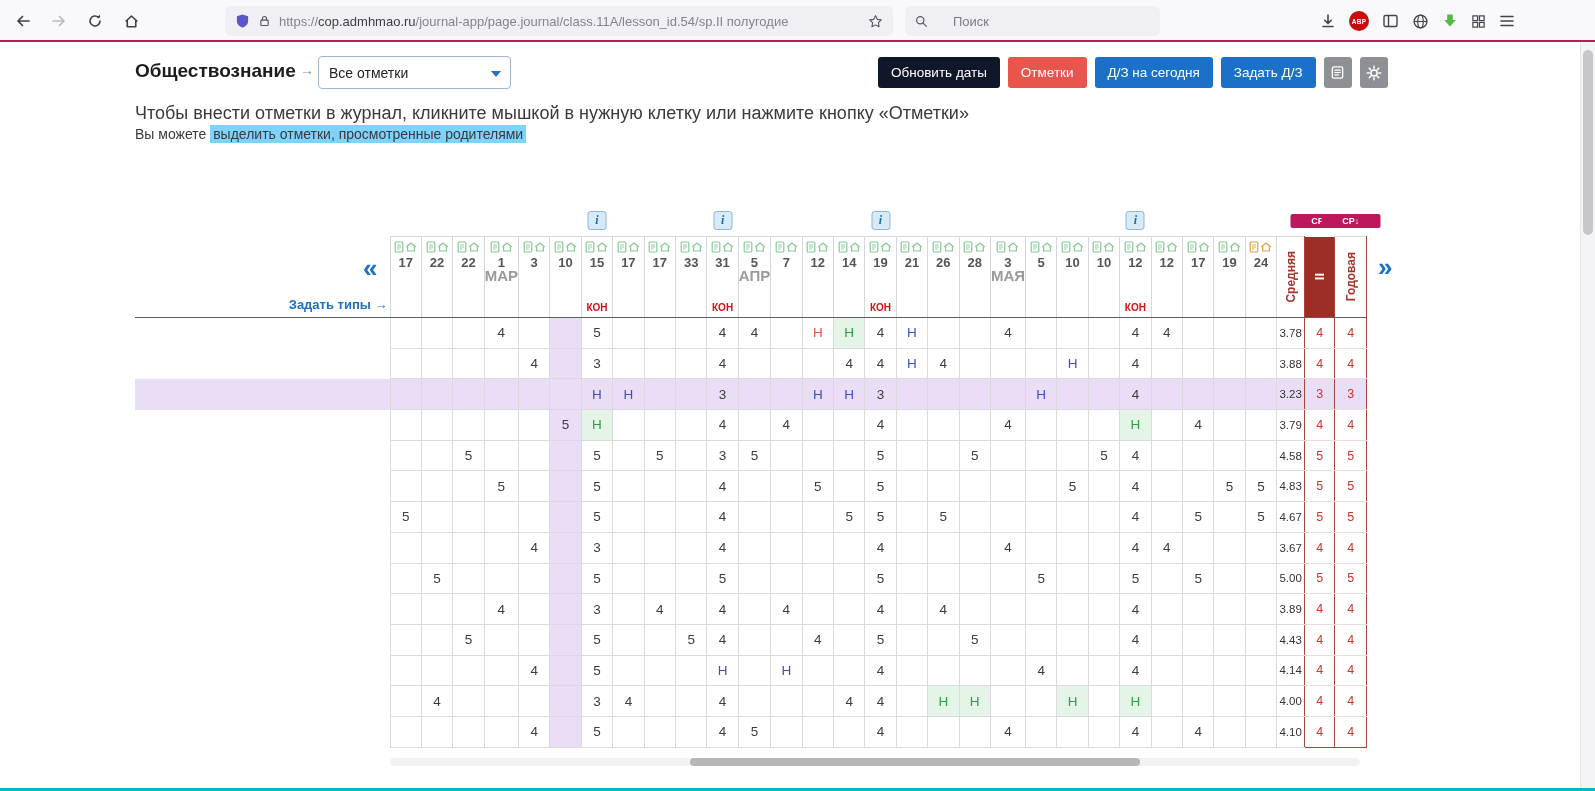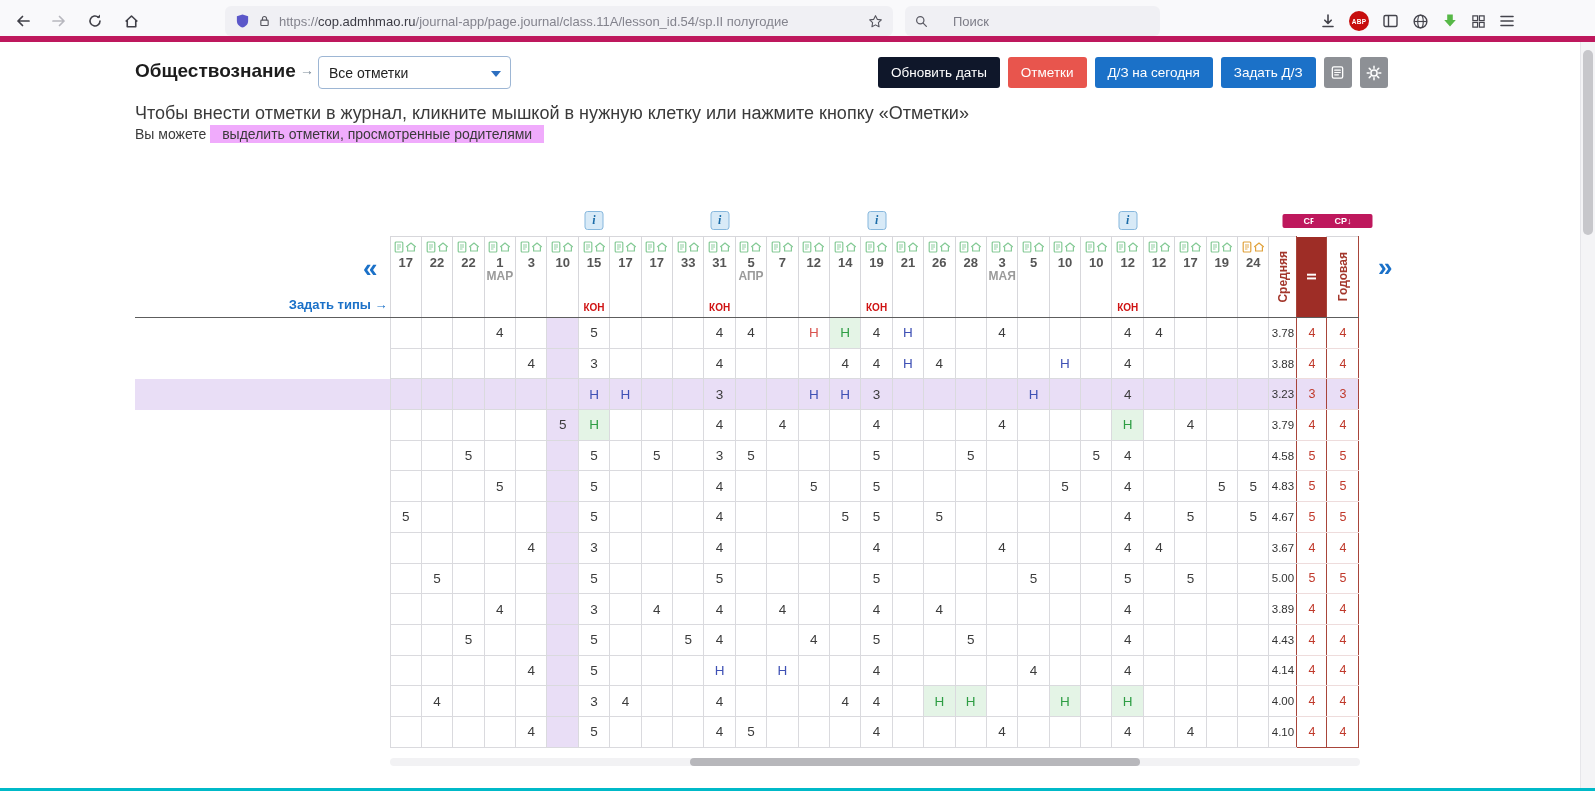--- a/index.html
+++ b/index.html
@@ -1,20 +1,20 @@
 <!DOCTYPE html>
 <html><head>
 <meta charset="utf-8">
 <style>
   *{margin:0;padding:0;box-sizing:border-box}
   html,body{width:1595px;height:791px}
   body{position:relative;font-family:"Liberation Sans",sans-serif;background:#fff;overflow:hidden}
 
   
-  .toolbar{position:absolute;left:0;top:0;width:1595px;height:42px;background:#f9f9fb;border-bottom:6px solid #be185d;z-index:50}
+  .toolbar{position:absolute;left:0;top:0;width:1595px;height:42px;background:#f9f9fb;border-bottom:2px solid #be185d;z-index:50}
   .tbtn{position:absolute;top:6px;width:30px;height:30px;display:flex;align-items:center;justify-content:center;border-radius:4px}
   .urlbar{position:absolute;left:225px;top:6px;width:668px;height:30px;background:#f0f0f4;border-radius:6px;display:flex;align-items:center;padding:0 10px;gap:8px}
   .url{font-size:13px;color:#83838d;white-space:nowrap;overflow:hidden;flex:1}
   .url .dom{color:#3c3c45}
   .searchbar{position:absolute;left:905px;top:6px;width:255px;height:30px;background:#f0f0f4;border-radius:6px;display:flex;align-items:center;padding:0 10px;gap:25px;font-size:13px;color:#7c7c87}
   .ticons{position:absolute;left:1320px;top:6px;height:30px;display:flex;align-items:center;gap:13px}
   .abp{width:20px;height:20px;border-radius:50%;background:#c70d0d;color:#fff;font-size:6.5px;font-weight:bold;display:flex;align-items:center;justify-content:center;letter-spacing:.3px}
 
   
   .page-title{position:absolute;left:135px;top:60px;font-size:19px;font-weight:bold;color:#1c1c1c}
@@ -22,36 +22,36 @@
   .filter{position:absolute;left:318px;top:56px;width:193px;height:33px;border:1px solid #9db6d4;border-radius:4px;background:#fff;display:flex;align-items:center;padding:0 27px 0 10px;font-size:14px;color:#222;cursor:pointer}
   .filter .car{position:absolute;right:9px;top:14px;width:0;height:0;border-left:5px solid transparent;border-right:5px solid transparent;border-top:6px solid #2d6fc0}
   .hbtns{position:absolute;left:878px;top:57px;display:flex;gap:8px;align-items:center}
   .btn{height:31px;border:none;border-radius:3px;color:#fff;font-size:13.5px;padding:0 13px;font-family:"Liberation Sans",sans-serif;cursor:pointer;white-space:nowrap}
   .btn.orange{background:#0f172a}
   .btn.red{background:#e8554d}
   .btn.blue{background:#1b71c8}
   .sqbtn{width:28px;height:31px;border:none;border-radius:3px;background:#8d9095;display:flex;align-items:center;justify-content:center;cursor:pointer}
   .instr1{position:absolute;left:135px;top:103px;font-size:18px;color:#3a3a3a}
   .instr2{position:absolute;left:135px;top:126px;font-size:14px;color:#3a3a3a}
-  .hl-note{background:#f0abfc;padding:1px 12px}
+  .hl-note{background:#7dd3fc;padding:1px 3px}
 
   
   .journal{position:absolute;left:135px;top:236px}
   .next-pg{position:absolute;left:1243px;top:18px;color:#1b71c8;font-size:26px;font-weight:bold;cursor:pointer;line-height:1}
   table.grid{border-collapse:collapse;table-layout:fixed}
   .grid th,.grid td{padding:0}
   th.nh{width:255px;border-bottom:1px solid #5d5d5d}
   .nhwrap{position:relative;height:80px}
   .prev-pg{position:absolute;right:12px;top:18px;color:#1b71c8;font-size:26px;font-weight:bold;cursor:pointer;line-height:1}
   .set-types{position:absolute;right:2px;bottom:5px;color:#1b71c8;font-size:13px;cursor:pointer;white-space:nowrap}
   th.dh{width:31.4px;border:1px solid #d7d7db;border-bottom:1px solid #5d5d5d;vertical-align:top}
   .hwrap{position:relative;height:80px;display:flex;flex-direction:column;align-items:center;padding-top:4px}
   .icpair{display:flex;gap:1px;height:12px}
   .day{font-size:13px;color:#555;line-height:16px;margin-top:2px}
-  .mon{font-size:12px;color:#9a9a9a;height:10px;line-height:10px}
+  .mon{font-size:15px;color:#9a9a9a;height:10px;line-height:10px}
   .kon{font-size:10px;color:#cf1212;margin-top:auto;height:15px}
   .info-btn{position:absolute;top:-26px;left:50%;transform:translateX(-50%);width:19px;height:19px;background:#d8eaf7;border:1px solid #86b7dd;border-radius:3px;color:#1b6ca8;font-size:12px;font-weight:bold;font-style:italic;font-family:"Liberation Serif",serif;display:flex;align-items:center;justify-content:center;cursor:pointer}
   th.ah{width:28px;border:1px solid #d7d7db;border-right:1px solid #a8453a;border-bottom:1px solid #5d5d5d}
   th.ph{width:30px;background:#9e2d26;border-bottom:1px solid #5d5d5d}
   th.yh{width:32px;border:1px solid #d7d7db;border-left:1px solid #a8453a;border-right:1px solid #a8453a;border-bottom:1px solid #5d5d5d}
   .vwrap{position:relative;height:80px;display:flex;align-items:center;justify-content:center}
   .rot{writing-mode:vertical-rl;transform:rotate(180deg);font-size:12px;color:#a3372c}
   .rotw{writing-mode:vertical-rl;transform:rotate(180deg);font-size:13px;color:#fff;font-weight:bold}
   .srt-badge{position:absolute;top:-23px;left:50%;transform:translateX(-50%);background:#be185d;color:#fff;font-size:9px;font-weight:bold;padding:2px 21px;border-radius:2px;white-space:nowrap;cursor:pointer}
   td.nc{border:none;height:30.7px;background:#fff}

